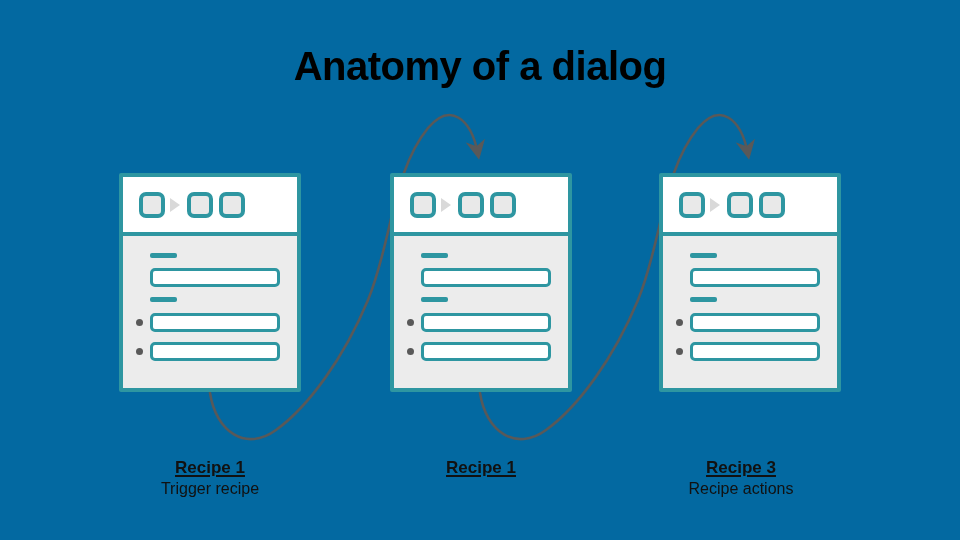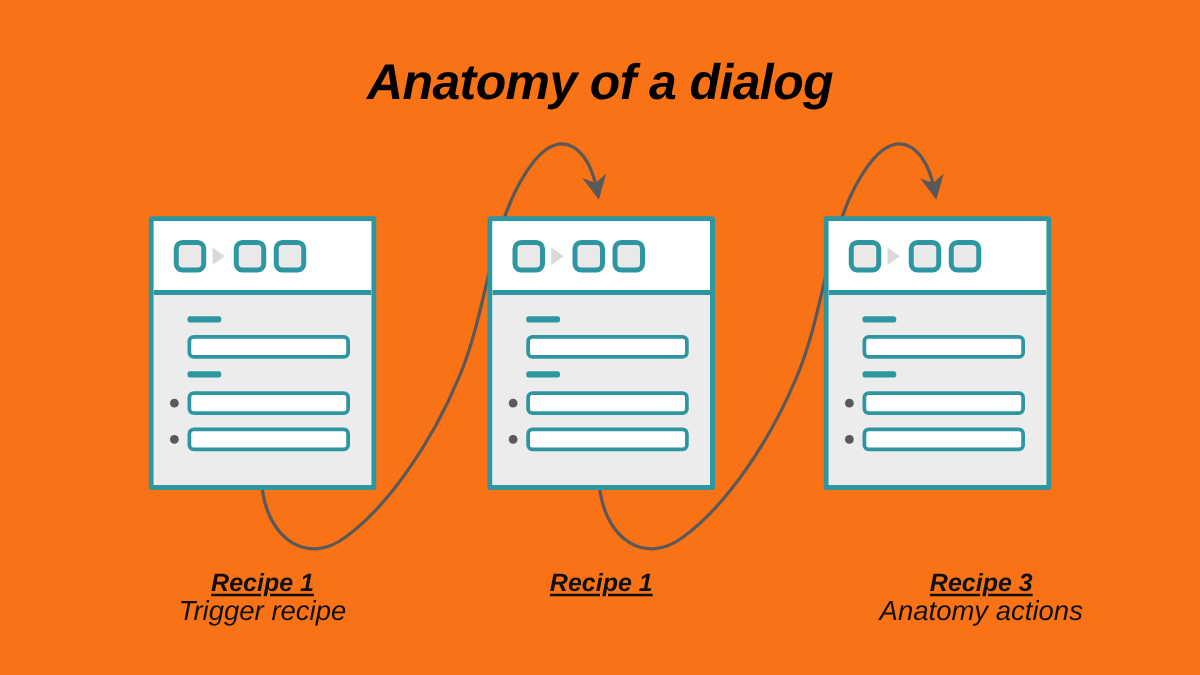--- a/index.html
+++ b/index.html
@@ -13,21 +13,21 @@
     --label-color:#111111;
   }
   *{margin:0;padding:0;box-sizing:border-box;}
   html,body{width:960px;height:540px;}
   body{
     font-family:"Liberation Sans", sans-serif;
     background:#ffffff;
     position:relative;
     overflow:hidden;
   }
-  .slide{position:absolute;inset:0;width:960px;height:540px;background:#f97316;font-style:italic;}
+  .slide{position:absolute;inset:0;width:960px;height:540px;background:#0369a1;}
 
   .slide-title{
     position:absolute;top:44px;left:0;width:100%;
     text-align:center;
     font-size:40px;font-weight:bold;
     color:var(--title-color);
     letter-spacing:-0.5px;
   }
 
   svg.arrows{position:absolute;left:0;top:0;width:960px;height:540px;pointer-events:none;}
@@ -91,31 +91,31 @@
     position:absolute;left:-14px;top:6px;
     width:7px;height:7px;border-radius:50%;
     background:var(--bullet-gray);
   }
 
   .recipe-label{
     position:absolute;top:457px;width:182px;
     text-align:center;color:var(--label-color);
   }
   .recipe-label .rl-title{
-    font-size:20px;font-weight:bold;line-height:21px;
+    font-size:17px;font-weight:bold;line-height:21px;
     text-decoration:underline;
     text-decoration-thickness:2px;
     text-underline-offset:2px;
   }
   .recipe-label .rl-caption{
-    font-size:22px;line-height:22px;font-weight:normal;
+    font-size:16px;line-height:22px;font-weight:normal;
   }
   .label-1{left:119px;}
   .label-2{left:390px;}
-  .label-3{left:694px;}
+  .label-3{left:650px;}
 </style>
 </head>
 <body>
 
 <div class="slide">
 
   <h1 class="slide-title">Anatomy of a dialog</h1>
 
   <svg class="arrows" viewBox="0 0 960 540" xmlns="http://www.w3.org/2000/svg">
     <defs>
@@ -195,16 +195,16 @@
 
   <div class="recipe-label label-1">
     <div class="rl-title">Recipe 1</div>
     <div class="rl-caption">Trigger recipe</div>
   </div>
   <div class="recipe-label label-2">
     <div class="rl-title">Recipe 1</div>
   </div>
   <div class="recipe-label label-3">
     <div class="rl-title">Recipe 3</div>
-    <div class="rl-caption">Anatomy actions</div>
+    <div class="rl-caption">Recipe actions</div>
   </div>
 
 </div>
 
 </body></html>

